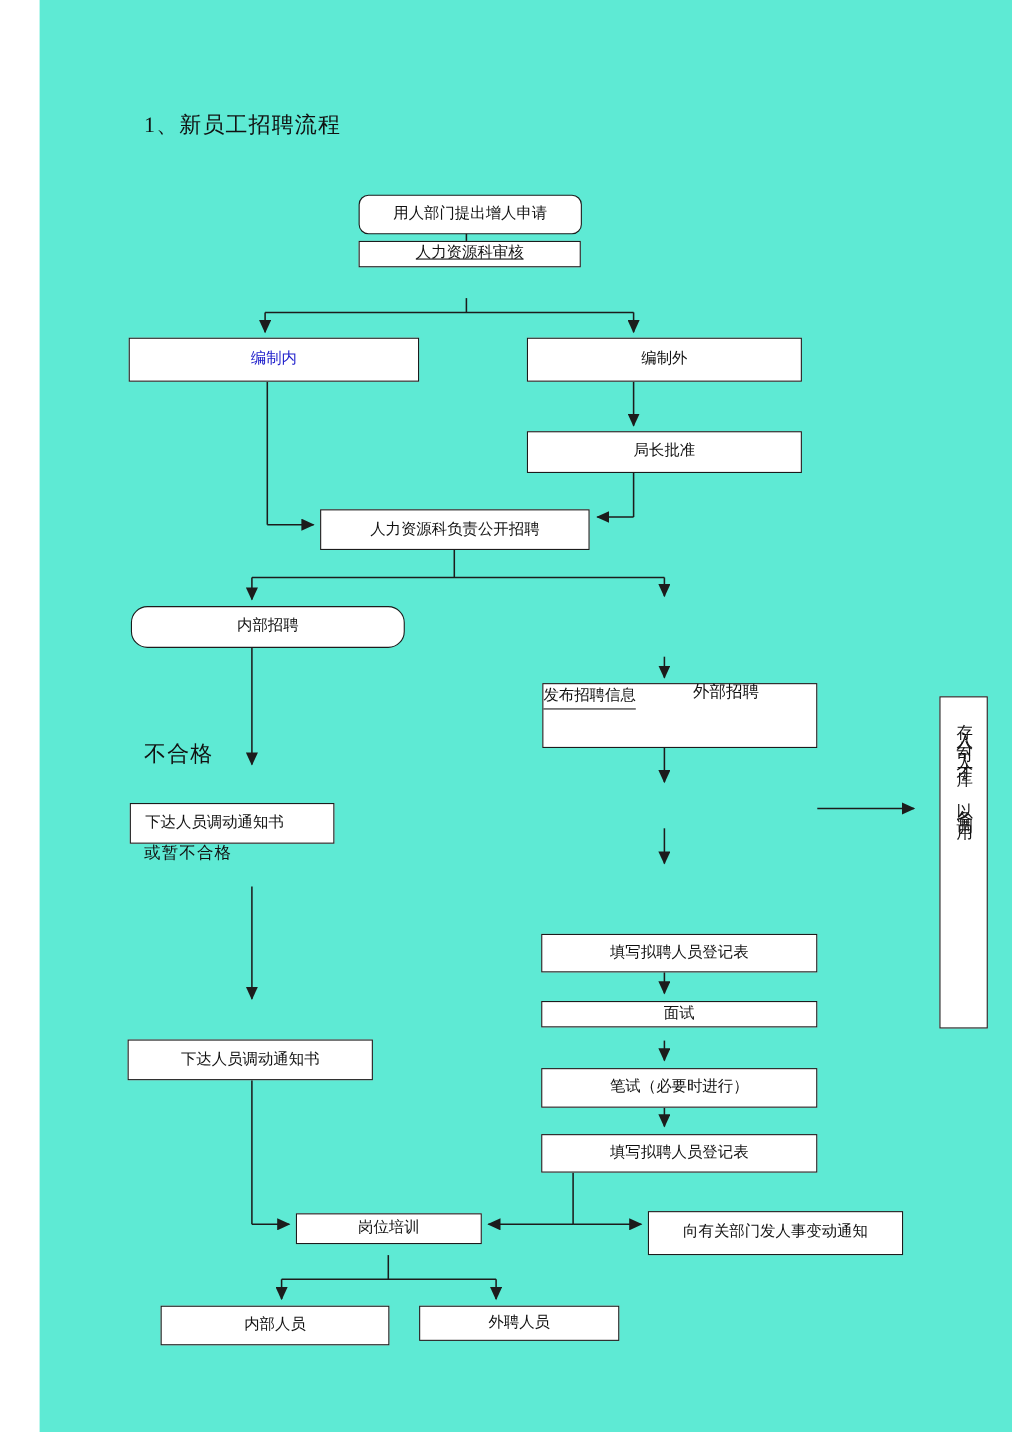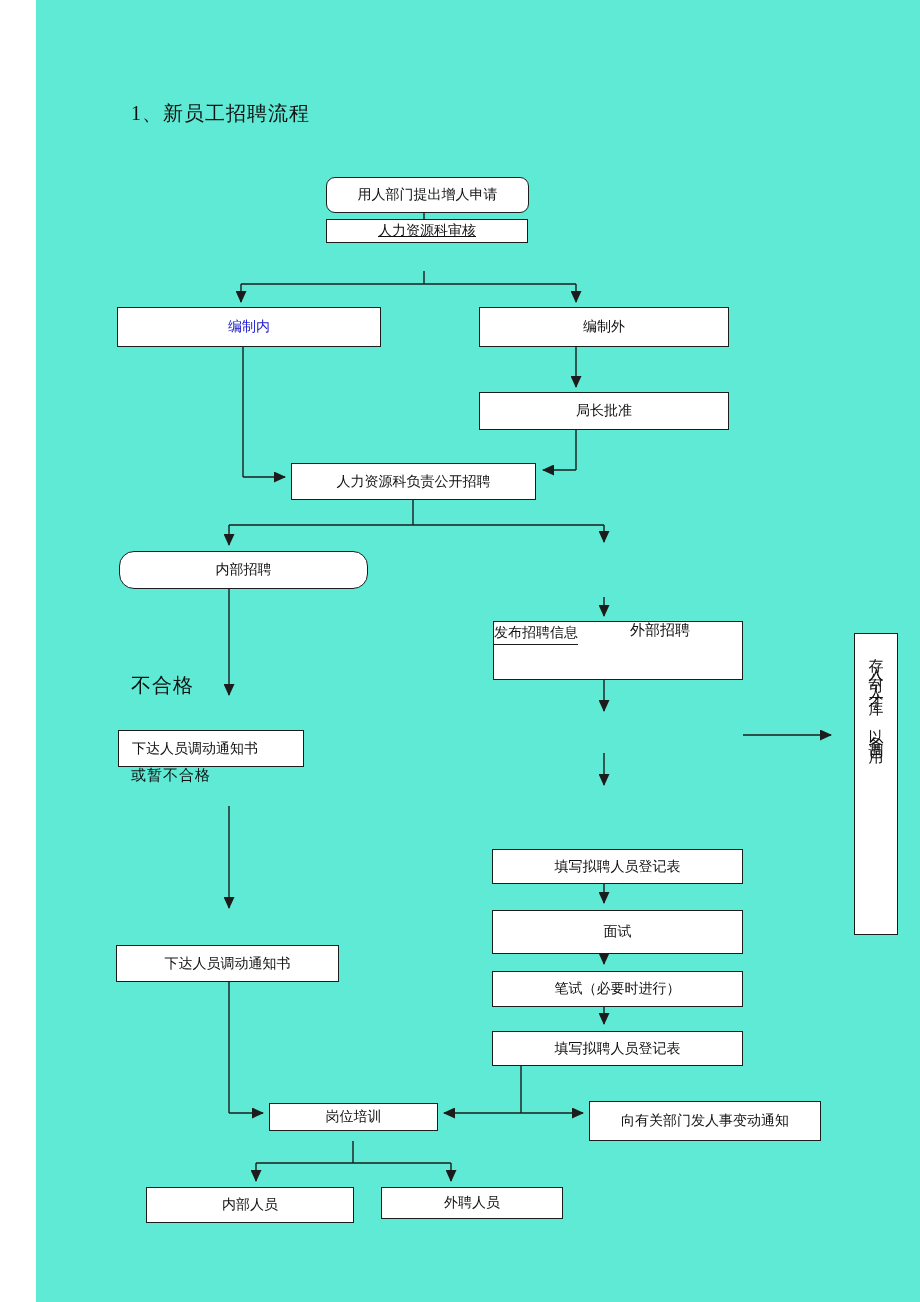--- a/index.html
+++ b/index.html
@@ -138,21 +138,21 @@
   <div class="node vertical" style="left:818px;top:633px;width:44px;height:302px;">存入公司人才库，以备调用</div>
 
   <div class="float-label" style="left:95px;top:672px;">不合格</div>
 
   <div class="node left-text" style="left:82px;top:730px;width:186px;height:37px;">下达人员调动通知书</div>
 
   <div class="float-label big" style="left:95px;top:766px;">或暂不合格</div>
 
   <div class="node" style="left:456px;top:849px;width:251px;height:35px;">填写拟聘人员登记表</div>
 
-  <div class="node" style="left:456px;top:910px;width:251px;height:44px;">面试</div>
+  <div class="node" style="left:456px;top:910px;width:251px;height:24px;">面试</div>
 
   <div class="node" style="left:80px;top:945px;width:223px;height:37px;">下达人员调动通知书</div>
 
   <div class="node" style="left:456px;top:971px;width:251px;height:36px;">笔试（必要时进行）</div>
 
   <div class="node" style="left:456px;top:1031px;width:251px;height:35px;">填写拟聘人员登记表</div>
 
   <div class="node" style="left:233px;top:1103px;width:169px;height:28px;">岗位培训</div>
 
   <div class="node" style="left:553px;top:1101px;width:232px;height:40px;">向有关部门发人事变动通知</div>

